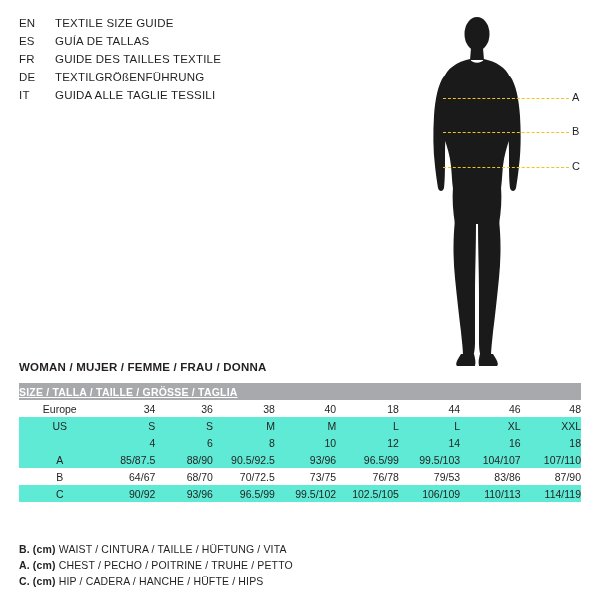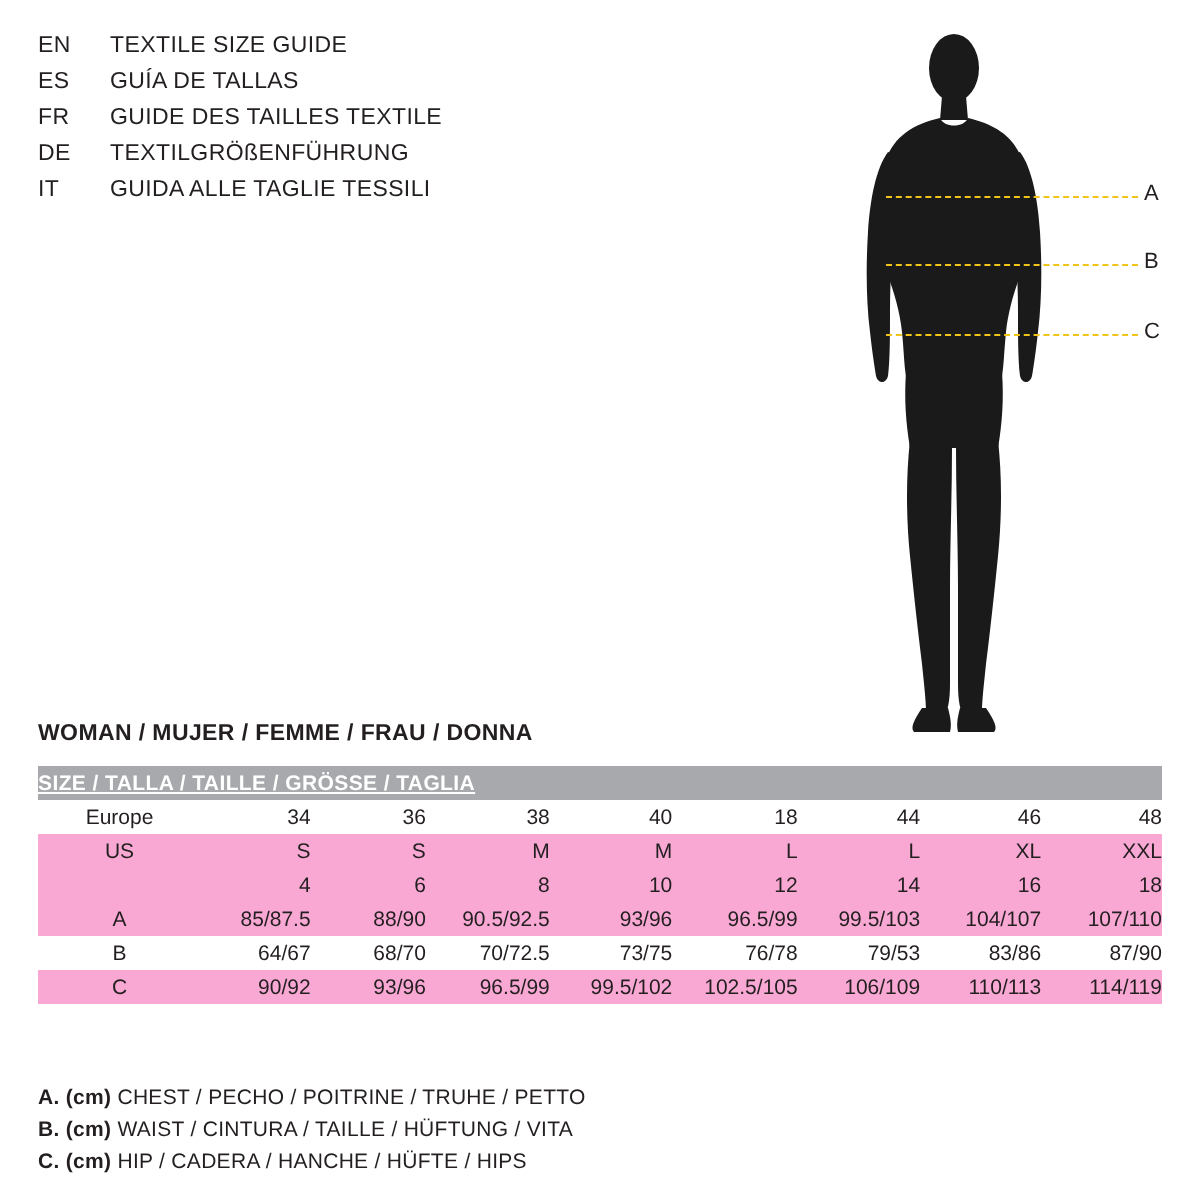--- a/index.html
+++ b/index.html
@@ -100,21 +100,21 @@
     color: #ffffff;
     font-weight: bold;
   }
   .row-head td {
     padding-left: 5px;
     letter-spacing: 0.2px;
     height: 18px;
     text-decoration: underline;
   }
   .row-alt {
-    background: #f9a8d4;
+    background: #5eead4;
   }
   .row-plain {
     background: #ffffff;
   }
   .c-label {
     width: 84px;
     padding-left: 5px !important;
     text-align: center;
   }
   .c-val {
@@ -297,26 +297,26 @@
         <td class="c-val">102.5/105</td>
         <td class="c-val">106/109</td>
         <td class="c-val">110/113</td>
         <td class="c-val">114/119</td>
       </tr>
     </tbody>
   </table>
 
   <div class="footnotes">
     <div>
+      <span class="fn-key">B. (cm)</span>
+      <span>WAIST / CINTURA / TAILLE / HÜFTUNG / VITA</span>
+    </div>
+    <div>
       <span class="fn-key">A. (cm)</span>
       <span>CHEST / PECHO / POITRINE / TRUHE / PETTO</span>
-    </div>
-    <div>
-      <span class="fn-key">B. (cm)</span>
-      <span>WAIST / CINTURA / TAILLE / HÜFTUNG / VITA</span>
     </div>
     <div>
       <span class="fn-key">C. (cm)</span>
       <span>HIP / CADERA / HANCHE / HÜFTE / HIPS</span>
     </div>
   </div>
 
 </div>
 
 </body></html>

